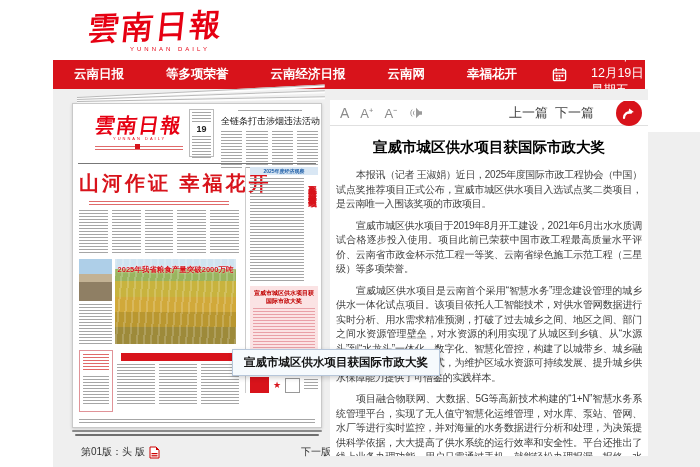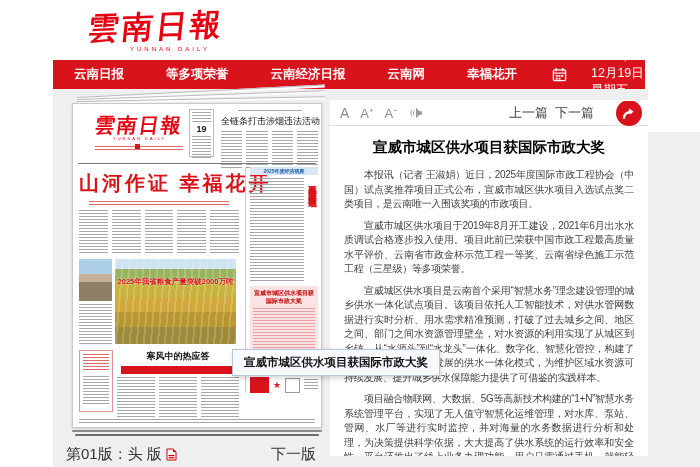--- a/index.html
+++ b/index.html
@@ -56,21 +56,21 @@
   .np-sub { width:140px; height:4px; margin:4px auto 5px; }
   .np-main .cols1 > div { height:44px; }
 
   .np-photo-row { display:flex; gap:3px; margin-top:5px; }
   .np-photo-side { width:33px; }
   .photo-mountain { width:33px; height:42px; background:linear-gradient(180deg,#aecfe8 0 35%,#c3b294 35% 55%,#8f7f64 55% 100%); }
   .np-photo-side .greek { height:40px; margin-top:3px; }
   .np-photo-big { position:relative; width:121px; height:85px;
     background:linear-gradient(180deg,#cfe3f0 0 12%,#9ab45e 12% 26%,#c8b33e 26% 45%,#d1a93a 45% 62%,#b99730 62% 80%,#9d8a3a 80% 100%); }
   .np-photo-big::after { content:""; position:absolute; inset:0; background:repeating-linear-gradient(95deg, rgba(255,255,255,.18) 0 2px, transparent 2px 7px); }
-  .np-photo-headline { position:relative; z-index:2; color:#d8131b; font-size:7.5px; font-weight:bold; text-align:center; padding-top:18px; white-space:nowrap; text-shadow:0 0 2px #fff; }
+  .np-photo-headline { position:relative; z-index:2; color:#d8131b; font-size:7.5px; font-weight:bold; text-align:center; padding-top:6px; white-space:nowrap; text-shadow:0 0 2px #fff; }
 
   .np-bottom { display:flex; gap:4px; margin-top:6px; }
   .np-redbox { width:34px; height:62px; border:1px solid #e09398; padding:3px; }
   .np-redbox .greek-red { height:18px; margin-bottom:4px; }
   .np-redbox .greek { height:28px; }
   .np-bottom-main { flex:1; }
   .np-bottom-headline { font-size:9px; font-weight:bold; color:#111; text-align:center; white-space:nowrap; }
   .np-banner { height:8px; background:#d8131b; margin:3px 4px; padding:2px 6px; }
   .np-bottom-main .cols2 > div { height:40px; }
 
@@ -86,36 +86,36 @@
   .np-qr-row { display:flex; align-items:center; gap:4px; margin-top:5px; }
   .np-redbadge { width:19px; height:16px; background:#d8131b; padding:3px 2px; }
   .np-emblem { color:#d8131b; font-size:9px; line-height:9px; }
   .np-qr { width:15px; height:15px; border:1px solid #999; background-color:#fff; background-image:repeating-linear-gradient(0deg,#222 0 2px,transparent 2px 4px), repeating-linear-gradient(90deg,#222 0 2px,transparent 2px 4px); background-blend-mode:lighten; }
   .np-qr-row .greek { flex:1; height:12px; }
   .np-footer { position:absolute; left:6px; right:6px; bottom:4px; height:4px; }
 
   
   .paper-line1 { position:absolute; left:19px; top:341px; width:250px; height:2px; background:#8a8a8a; border-radius:2px; }
   .paper-line2 { position:absolute; left:22px; top:345px; width:244px; height:2px; background:#6f6f6f; border-radius:2px; }
-  .page-bar { position:absolute; left:13px; top:356px; width:250px; display:flex; justify-content:space-between; align-items:center; font-size:15px; color:#333; }
+  .page-bar { position:absolute; left:28px; top:356px; width:250px; display:flex; justify-content:space-between; align-items:center; font-size:10px; color:#333; }
   .edition { display:flex; align-items:center; gap:4px; }
   .next-page { cursor:pointer; }
 
   
   .article-panel { position:absolute; left:277px; top:11px; width:318px; height:356px; background:#fff; overflow:hidden; }
   .article-toolbar { position:relative; height:26px; border-bottom:1px solid #e0e0e0; display:flex; align-items:center; padding:0 10px; color:#8a8a8a; }
   .tb-font { font-size:13px; margin-right:11px; cursor:pointer; }
   .tb-font.big { font-size:14px; }
   .tb-speaker { cursor:pointer; display:flex; align-items:center; }
   .tb-links { margin-left:auto; margin-right:44px; font-size:13px; color:#444; display:flex; gap:7px; }
   .tb-links span { cursor:pointer; }
   .return-button { position:absolute; right:5px; top:1px; width:28px; height:28px; cursor:pointer; }
   .article-title { margin-top:12px; text-align:center; font-size:14.5px; font-weight:bold; color:#000; }
   .article-body { padding:4px 6px 0; }
-  .article-body p { font-size:10px; letter-spacing:-0.3px; line-height:14.5px; color:#404040; text-align:justify; text-indent:2em; margin:7px 8px; }
+  .article-body p { font-size:10px; letter-spacing:-0.3px; line-height:14.5px; color:#404040; text-align:justify; text-indent:2em; margin:7px 0; }
 
   
   .article-tooltip { position:absolute; left:232px; top:349px; padding:5px 11px; background:#f6fafd; border:1px solid #b6c6da; box-shadow:1px 2px 5px rgba(0,0,0,.18); font-size:11.5px; font-weight:bold; color:#111; white-space:nowrap; z-index:20; }
 
   svg { display:block; }
 </style>
 </head>
 <body>
 
 <div id="page">
@@ -197,21 +197,20 @@
           <div class="np-photo-big">
             <div class="np-photo-headline">2025年我省粮食产量突破2000万吨</div>
           </div>
         </div>
         <div class="np-bottom">
           <div class="np-redbox">
             <div class="greek-red"></div>
               <div class="greek"></div>
           </div>
           <div class="np-bottom-main">
-            <div class="np-bottom-headline">寒风中的热应答</div>
             <div class="np-banner greek-white"></div>
             <div class="np-cols cols2">
                 <div class="greek"></div>
                 <div class="greek"></div>
                 <div class="greek"></div>
               </div>
           </div>
         </div>
       </div>
 

